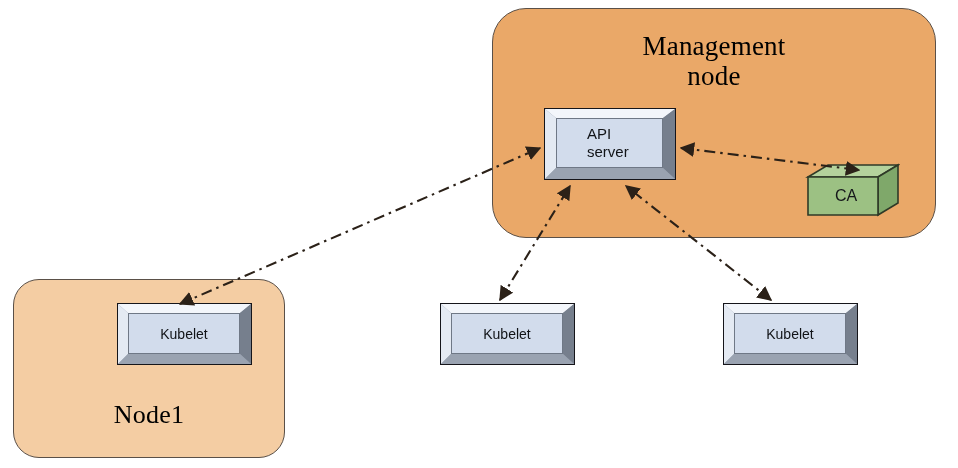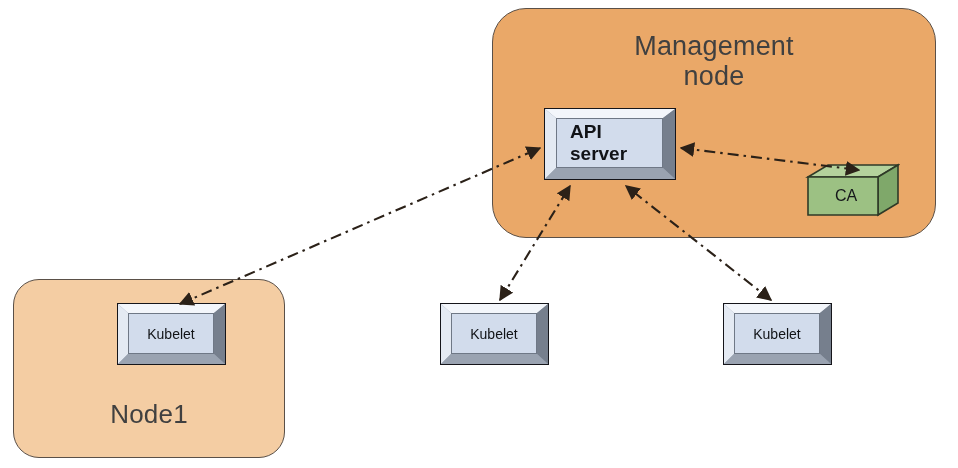--- a/index.html
+++ b/index.html
@@ -39,25 +39,26 @@
   }
   .panel-node {
     background: #f4cda3;
     border-radius: 26px;
   }
   .panel-title {
     position: absolute;
     left: 0;
     right: 0;
     text-align: center;
-    color: #404040;
+    color: #000000;
     font-size: 26px;
     line-height: 1.12;
     letter-spacing: 0.2px;
     white-space: pre-line;
+    font-family: Liberation Serif, serif;
   }
   .mgmt-title {
     top: 22px;
     font-size: 27px;
   }
   .node-title {
     bottom: 28px;
     font-size: 26px;
   }
   
@@ -95,28 +96,27 @@
   #api-server-box {
     left: 544px;
     top: 108px;
     width: 132px;
     height: 72px;
   }
   #api-server-box .bevel-inner {
     left: 11px; top: 9px; right: 12px; bottom: 11px;
   }
   #api-server-box .bevel-label {
-    font-size: 19px;
+    font-size: 15px;
     line-height: 1.18;
-    padding-left: 13px;
-    font-weight: bold;
+    padding-left: 30px;
   }
   
   .kubelet-box {
-    width: 109px;
+    width: 135px;
     height: 62px;
     top: 303px;
   }
   .kubelet-box .bevel-inner {
     left: 10px; top: 9px; right: 11px; bottom: 10px;
     justify-content: center;
   }
   .kubelet-box .bevel-label {
     font-size: 14px;
     text-align: center;

